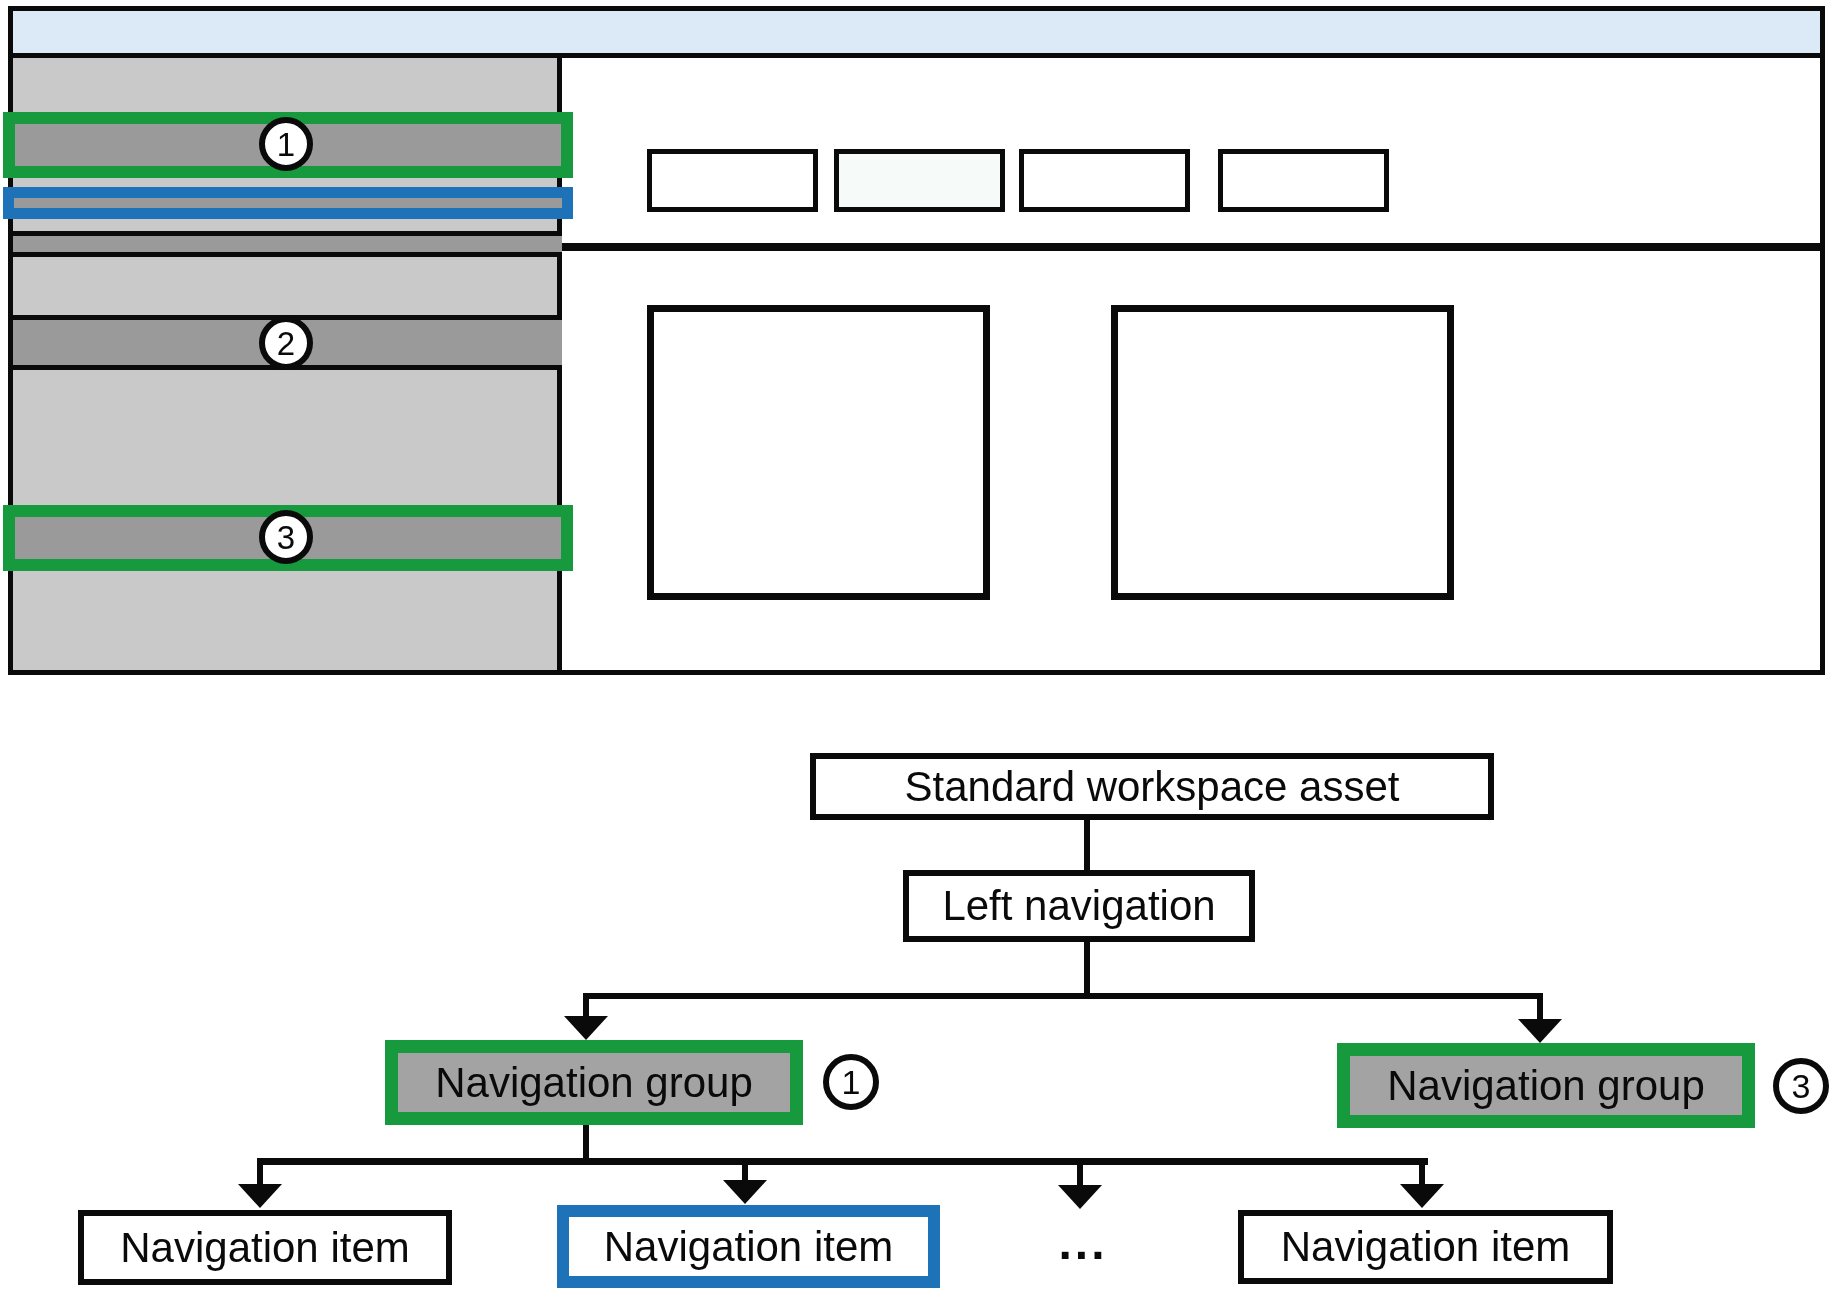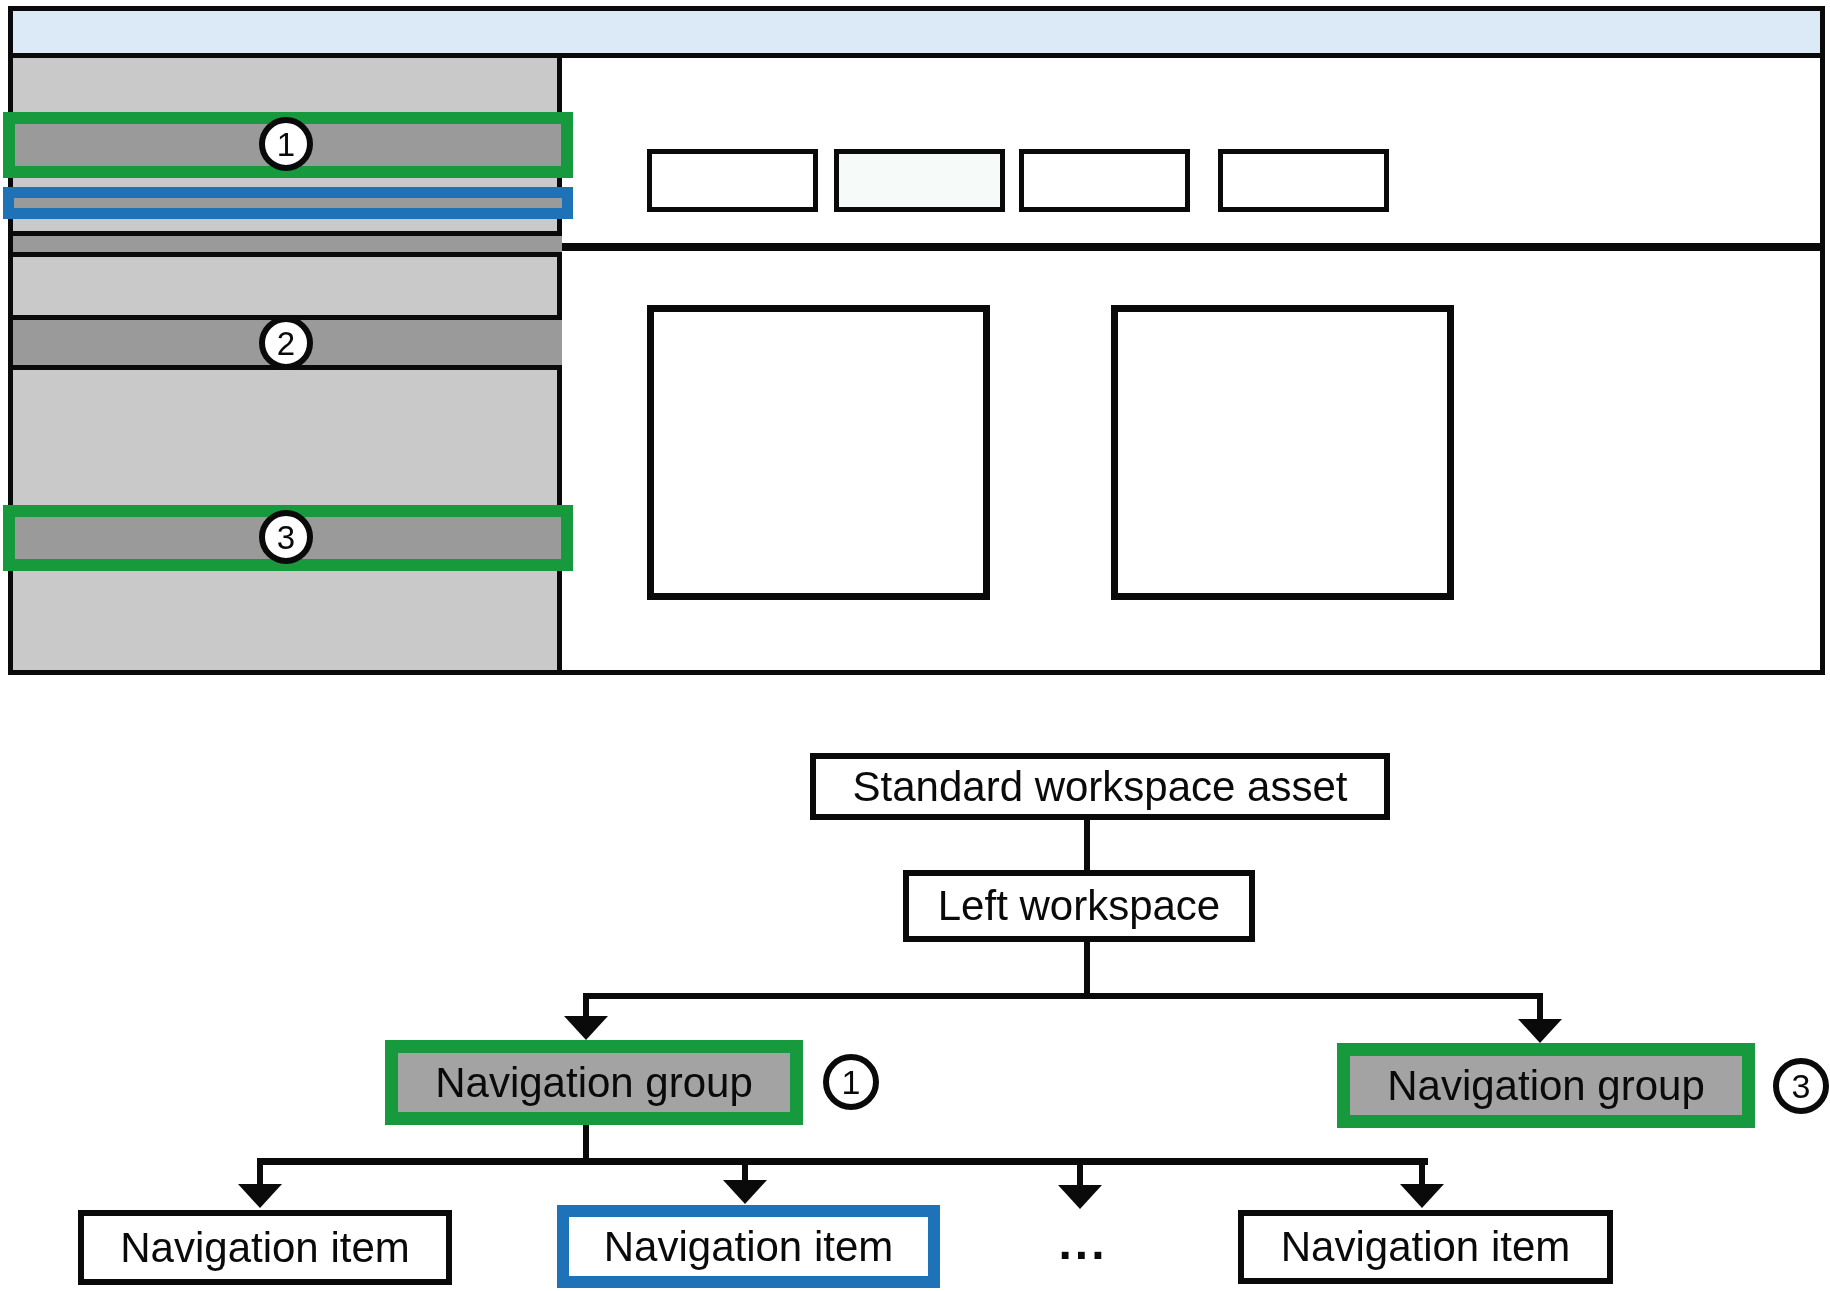--- a/index.html
+++ b/index.html
@@ -65,28 +65,28 @@
 
   <div class="abs tab-box" style="left:647px;"></div>
   <div class="abs tab-box" style="left:834px;background:var(--tab-highlight-tint,#F6FBF9);"></div>
   <div class="abs tab-box" style="left:1019px;"></div>
   <div class="abs tab-box" style="left:1218px;"></div>
 
   <div class="abs content-divider"></div>
   <div class="abs panel-box" style="left:647px;"></div>
   <div class="abs panel-box" style="left:1111px;"></div>
 
-  <div class="abs node" style="left:810px;top:753px;width:580px;height:67px;">
+  <div class="abs node" style="left:810px;top:753px;width:684px;height:67px;">
     <span>Standard workspace asset</span>
   </div>
 
   <div class="abs vline" style="left:1084px;top:820px;height:50px;"></div>
 
   <div class="abs node" style="left:903px;top:870px;width:352px;height:72px;">
-    <span>Left workspace</span>
+    <span>Left navigation</span>
   </div>
 
   <div class="abs vline" style="left:1084px;top:942px;height:53px;"></div>
   <div class="abs hline" style="left:583px;top:993px;width:960px;height:6px;"></div>
 
   <div class="abs vline" style="left:583px;top:999px;height:18px;"></div>
   <div class="abs arrowhead" style="left:564px;top:1016px;"></div>
 
   <div class="abs vline" style="left:1537px;top:999px;height:20px;"></div>
   <div class="abs arrowhead" style="left:1518px;top:1019px;"></div>

